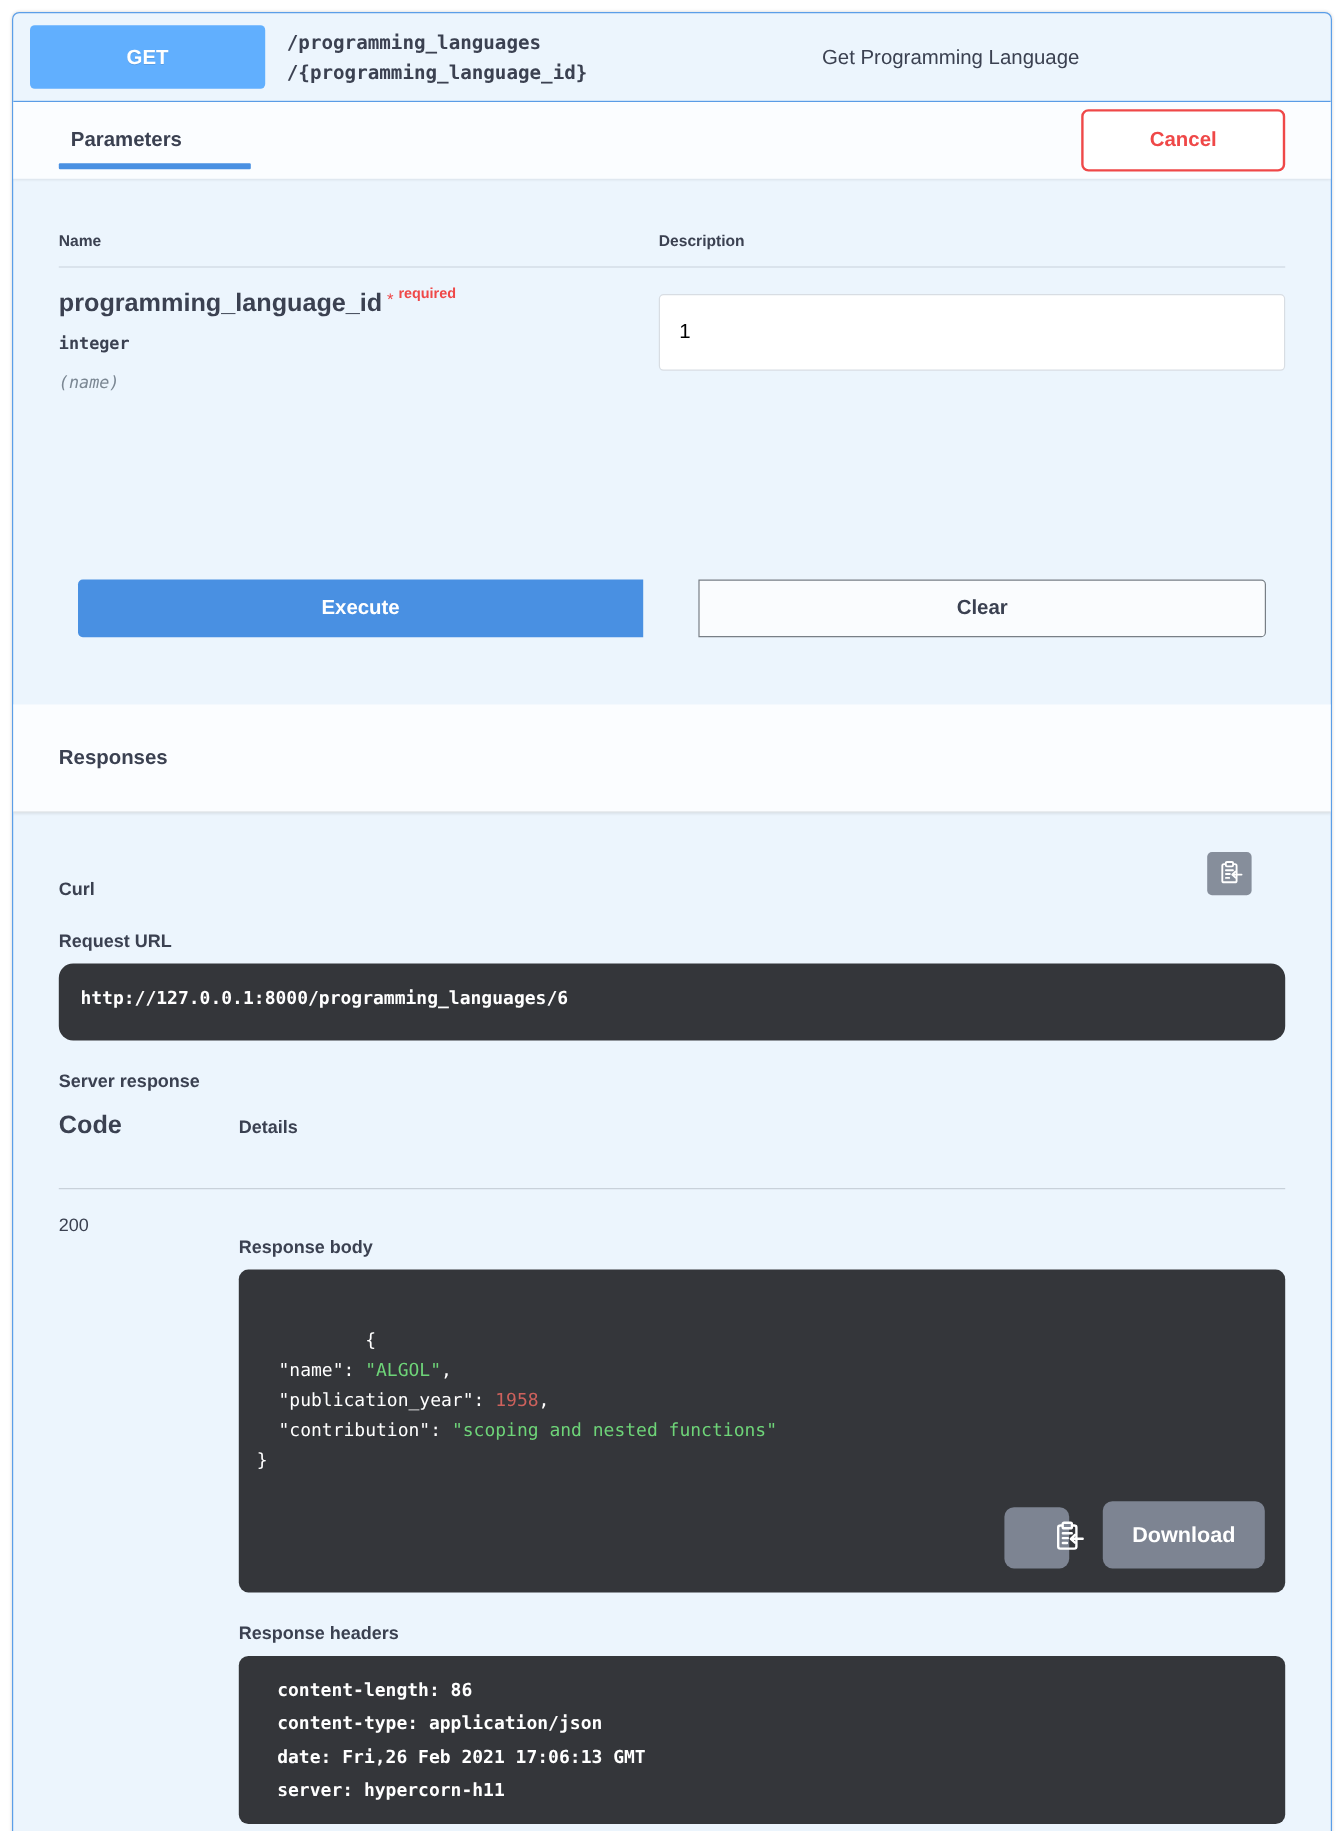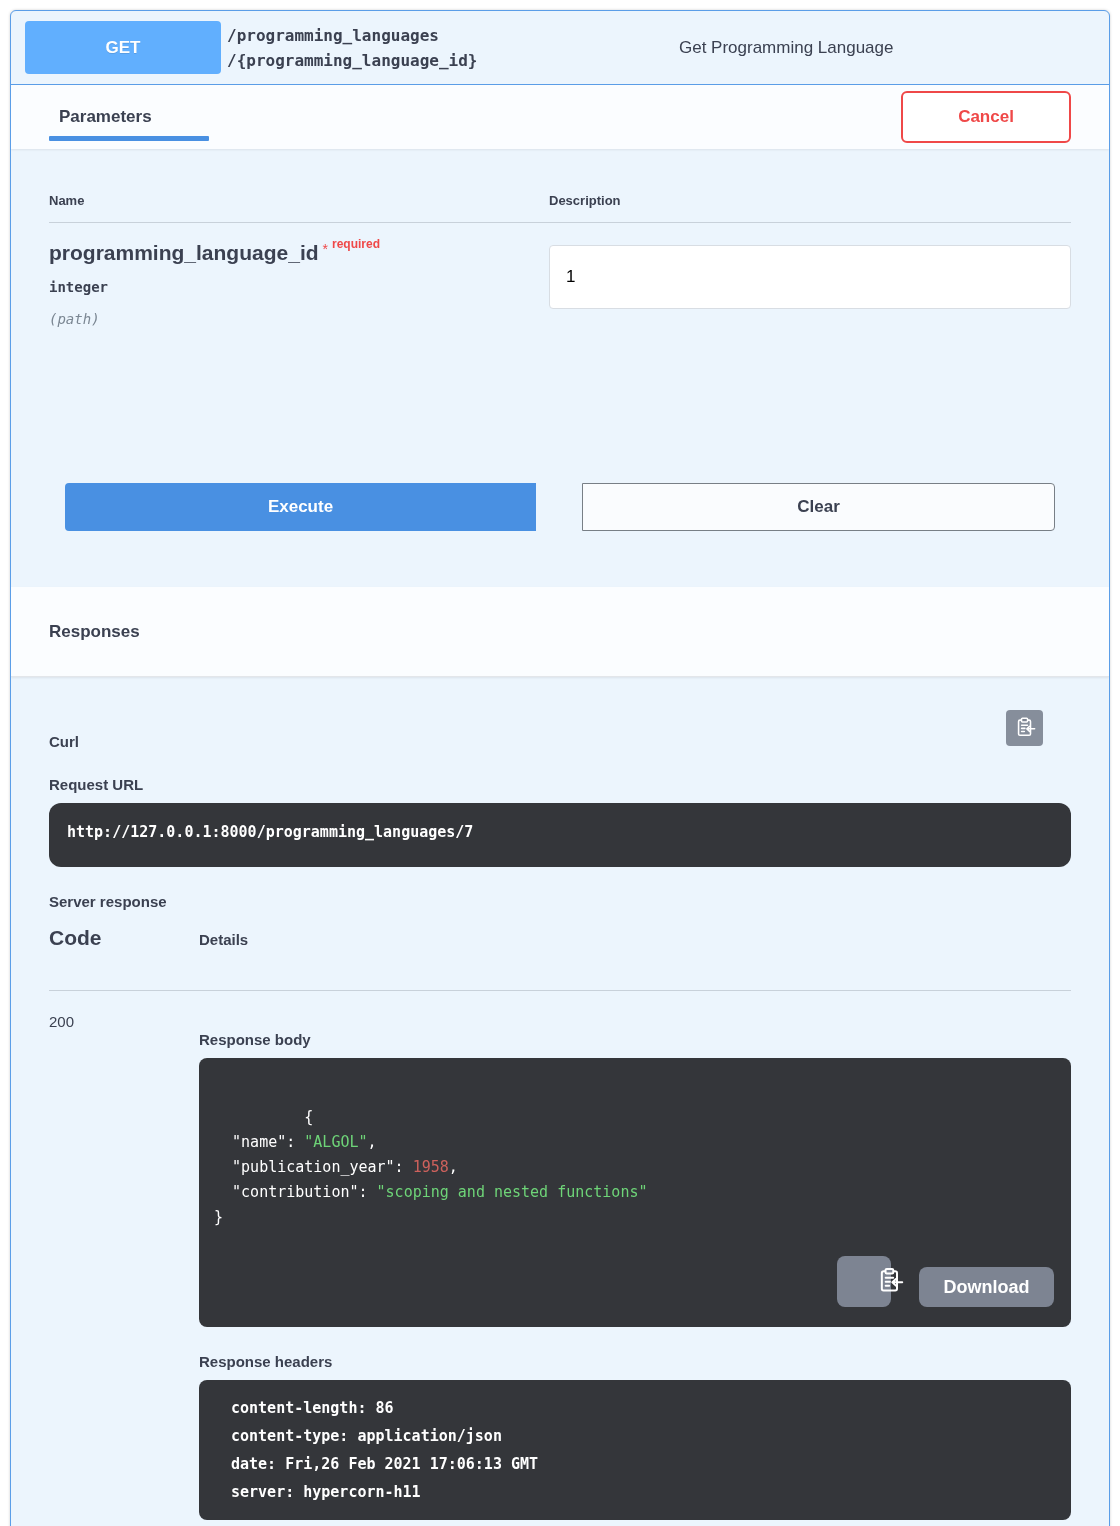--- a/index.html
+++ b/index.html
@@ -24,21 +24,21 @@
     display:flex;align-items:center;padding:10px 14px;
     border-bottom:1.5px solid var(--border-blue);
   }
   .method-badge{
     background:var(--accent-blue);color:#fff;font-weight:bold;font-size:17px;
     width:196px;height:53px;border-radius:4px;border:none;cursor:pointer;
     display:flex;align-items:center;justify-content:center;
     font-family:"Liberation Sans",sans-serif;text-shadow:0 1px 0 rgba(0,0,0,.1);
   }
   .opblock-path{
-    margin-left:6px;font-family:"DejaVu Sans Mono",monospace;font-weight:bold;
+    margin-left:18px;font-family:"DejaVu Sans Mono",monospace;font-weight:bold;
     font-size:16px;line-height:25px;color:var(--ink);
   }
   .opblock-summary-desc{flex:1;text-align:center;font-size:17px;color:var(--ink);}
   
   .section-header{
     position:relative;background:#fbfdff;display:flex;align-items:center;
     padding:0 38px;box-shadow:0 1px 2px rgba(0,0,0,.08);
   }
   .params-header{height:64px;}
   .responses-header{height:90px;border-bottom:1px solid rgba(59,65,81,.12);}
@@ -134,21 +134,21 @@
     font-size:15px;line-height:25px;
   }
   .tok-str{color:var(--code-green);}
   .tok-num{color:var(--code-red);}
   .body-copy-btn{
     position:absolute;right:180px;bottom:20px;width:54px;height:51px;
     background:#7d8492;border:none;border-radius:8px;cursor:pointer;
     display:flex;align-items:center;justify-content:center;
   }
   .download-btn{
-    position:absolute;right:17px;bottom:20px;width:135px;height:40px;
+    position:absolute;right:17px;bottom:20px;width:135px;height:56px;
     background:#7d8492;border:none;border-radius:8px;color:#fff;
     font-weight:bold;font-size:18px;cursor:pointer;
     font-family:"Liberation Sans",sans-serif;
   }
   .response-headers-label{margin-top:26px;}
   .response-headers-block{
     margin-top:10px;border-radius:8px;padding:14px 32px;
     font-size:15px;font-weight:bold;line-height:28px;
   }
 </style>
@@ -175,21 +175,21 @@
   </div>
 
   <div class="params-body">
     <div class="param-grid">
       <div class="col-header">Name</div>
       <div class="col-header">Description</div>
       <hr class="grid-divider">
       <div class="param-name-cell">
         <span class="param-name">programming_language_id</span><span class="required-star">*</span><span class="required-label">required</span>
         <div class="param-type">integer</div>
-        <div class="param-in">(path)</div>
+        <div class="param-in">(name)</div>
       </div>
       <div class="param-input-cell">
         <input class="param-input" type="text" value="1" style="">
       </div>
     </div>
     <div class="execute-row">
       <button class="execute-btn">Execute</button>
       <button class="clear-btn">Clear</button>
     </div>
   </div>
@@ -206,21 +206,21 @@
         <svg width="22" height="22" viewBox="0 0 24 24" fill="none" stroke="#fff" stroke-width="1.7" stroke-linecap="round" stroke-linejoin="round">
           <rect x="5" y="4.5" width="13" height="16.5" rx="1.5"></rect>
           <rect x="8.2" y="2.5" width="6.6" height="4" rx="1" fill="#7d8492"></rect>
           <path d="M8.3 10h6.4 M8.3 13.5h3.6 M8.3 17h3"></path>
           <path d="M22.5 14h-8.3 M17 11.2l-3 2.8 3 2.8"></path>
         </svg>
       </span>
     </button>
 
     <div class="block-label requesturl-label">Request URL</div>
-    <div class="dark-block mono requesturl-block">http://127.0.0.1:8000/programming_languages/7</div>
+    <div class="dark-block mono requesturl-block">http://127.0.0.1:8000/programming_languages/6</div>
 
     <div class="block-label server-response-label">Server response</div>
 
     <div class="code-grid">
       <div class="code-header">Code</div>
       <div class="details-header">Details</div>
       <hr class="code-divider">
       <div class="code-value">200</div>
       <div class="details-cell">
 

